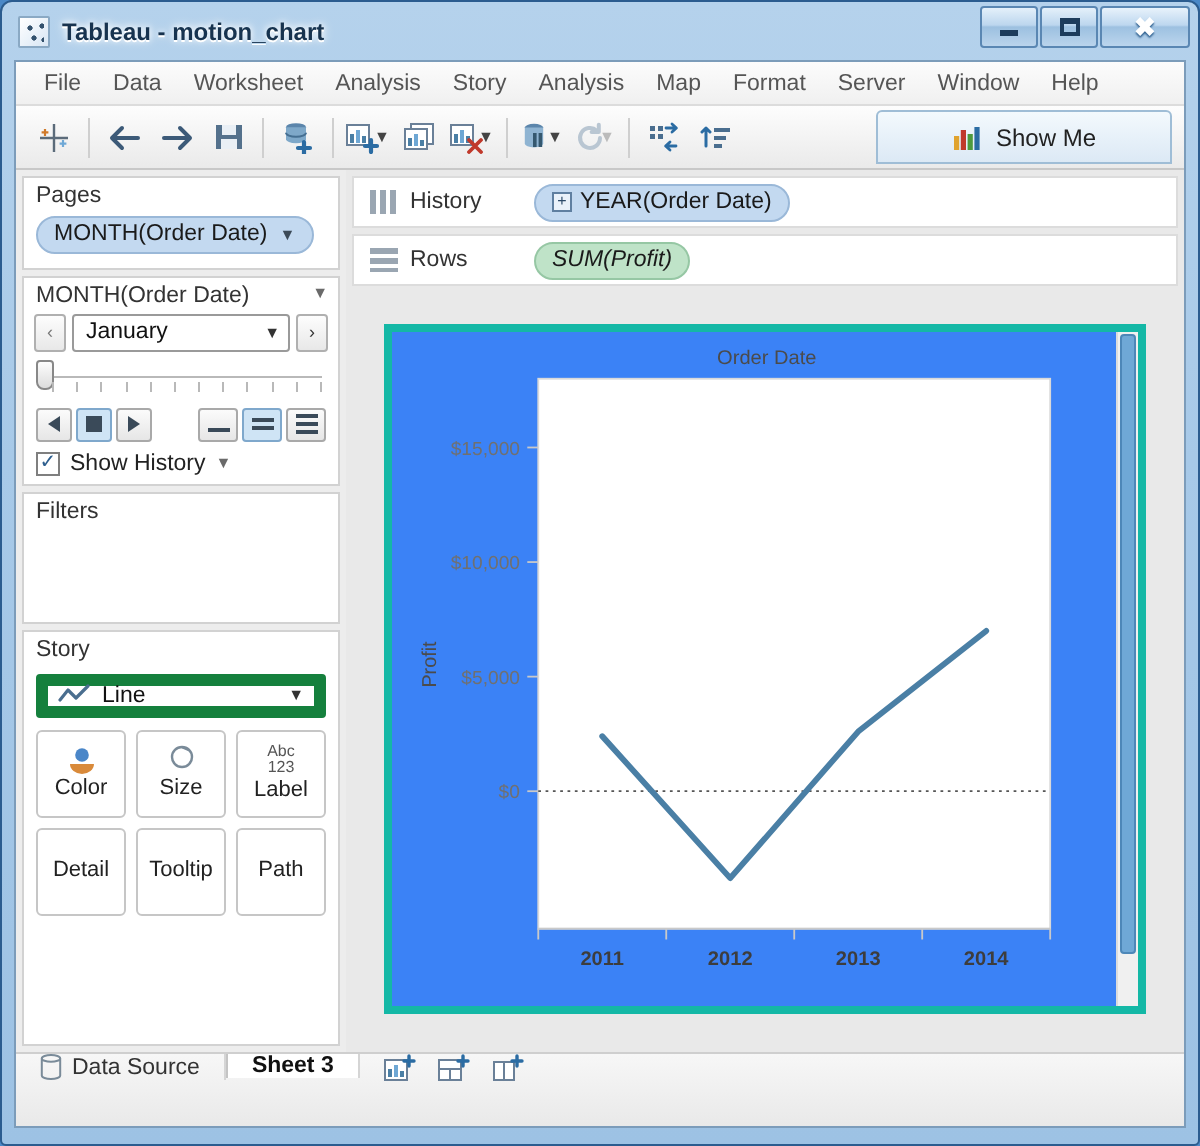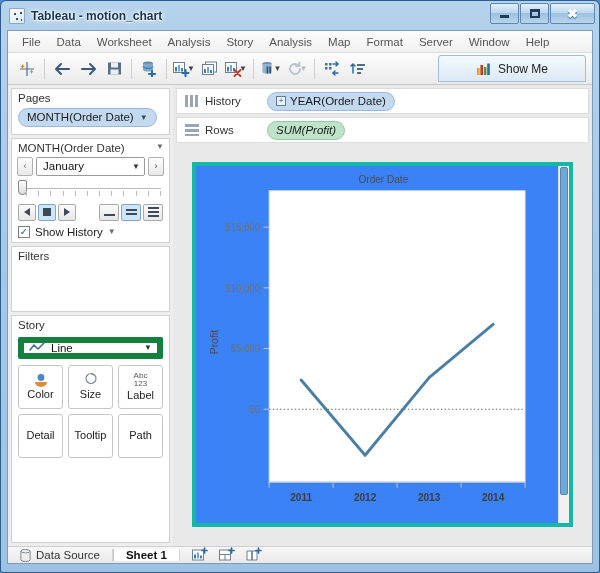--- a/index.html
+++ b/index.html
@@ -263,24 +263,24 @@
   }
 
   
   .cs-title { font-size:11px; fill:#4b4b4b; }
   .cs-tick  { font-size:10.5px; fill:#707070; }
   .cs-year  { font-size:11px; fill:#3d3d3d; font-weight:bold; }
   .cs-ylab  { font-size:11px; fill:#4b4b4b; }
 
   
   .statusbar {
-    height: 17px; flex:none;
+    height: 37px; flex:none;
     background: linear-gradient(180deg,#f7f7f7,#e9e9e9);
     border-top:1px solid #cfcfcf;
-    display:flex; align-items:center;
+    display:flex; align-items:flex-start;
   }
   .sb-item {
     display:flex; align-items:center; gap:5px;
     padding: 0 12px; font-size:11.5px; color:#333;
     border-right:1px solid #d5d5d5;
   }
   .sb-item.active {
     background:#fff; font-weight:bold; color:#111;
     border-left:1px solid #c4c4c4;
   }
@@ -683,21 +683,21 @@
 
     <div class="statusbar">
       <div class="sb-item">
         <svg width="11" height="13" viewBox="0 0 11 13">
           <ellipse cx="5.5" cy="2.2" rx="4.6" ry="1.7" fill="none" stroke="#7a8b99"></ellipse>
           <path d="M0.9 2.2 v8.6 a4.6 1.7 0 0 0 9.2 0 v-8.6" fill="none" stroke="#7a8b99"></path>
         </svg>
         <span>Data Source</span>
       </div>
       <div class="sb-item active">
-        <span>Sheet 1</span>
+        <span>Sheet 3</span>
       </div>
       <div class="sb-icons">
         <svg width="17" height="16" viewBox="0 0 17 16">
           <rect x="0.5" y="3" width="11" height="10" fill="#fff" stroke="#6a8098"></rect>
           <rect x="2" y="7.5" width="2" height="4" fill="#4a7fa5"></rect>
           <rect x="5" y="5.5" width="2" height="6" fill="#6ea7d4"></rect>
           <rect x="8" y="8.5" width="2" height="3" fill="#4a7fa5"></rect>
           <path d="M12.5 1 v5 M10 3.5 h5" stroke="#2b6ca3" stroke-width="1.7" stroke-linecap="round"></path>
         </svg>
         <svg width="17" height="16" viewBox="0 0 17 16">

